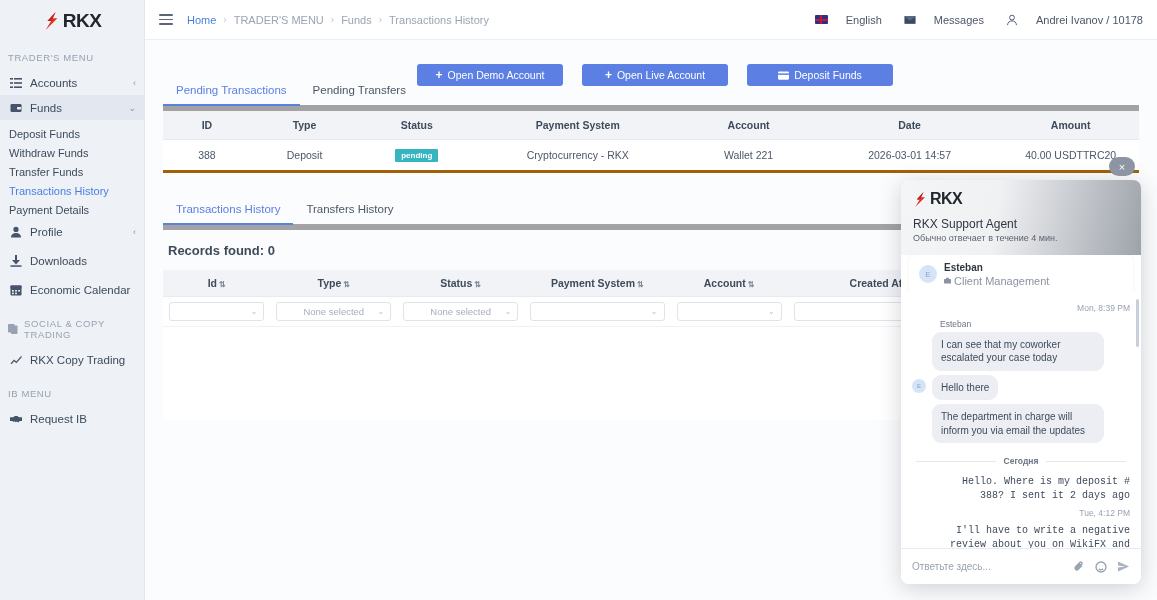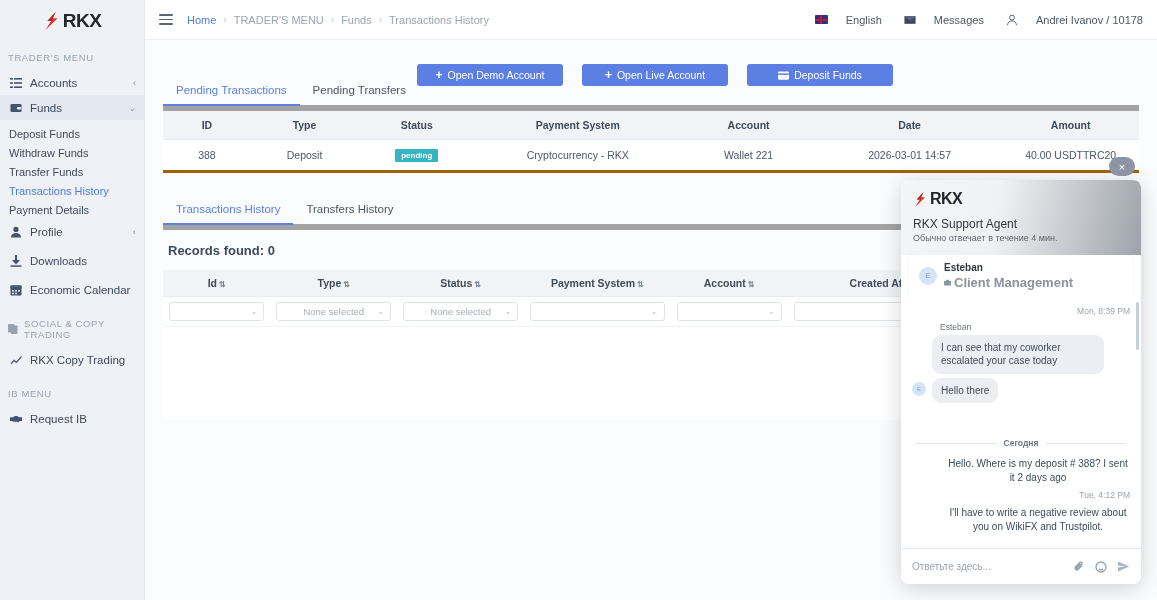--- a/index.html
+++ b/index.html
@@ -169,42 +169,42 @@
     margin: 0 8px -1px 8px; padding: 7px 10px;
     display: flex; align-items: center; gap: 7px;
     box-shadow: 0 -1px 4px rgba(0,0,0,.05);
   }
   .agent-av {
     width: 18px; height: 18px; border-radius: 50%; background: #d6e4f7;
     color: #8ba6cc; font-size: 8px; display: flex; align-items: center; justify-content: center;
     flex: 0 0 18px;
   }
   .agent-name { font-size: 10px; font-weight: bold; color: #2f3742; line-height: 1.25; }
-  .agent-role { font-size: 13px; color: #8a93a1; display: flex; align-items: center; gap: 3px; font-weight: bold; }
+  .agent-role { font-size: 11px; color: #8a93a1; display: flex; align-items: center; gap: 3px; }
   .agent-role svg { width: 7px; height: 7px; fill: #8a93a1; }
 
   .chat-body {
     flex: 1; background: #fff; overflow: hidden; position: relative;
     padding: 8px 11px 6px 11px;
   }
   .chat-scroll { position: absolute; right: 2px; top: 6px; width: 3px; height: 48px;
     background: #c9cfd8; border-radius: 2px; }
   .msg-time { font-size: 8.5px; color: #9aa3b0; text-align: right; margin: 2px 0 6px 0; }
   .msg-sender { font-size: 8.5px; color: #6b7483; margin: 0 0 3px 28px; }
   .msg-row { display: flex; align-items: flex-start; gap: 6px; margin-bottom: 4px; }
   .msg-av { width: 14px; height: 14px; border-radius: 50%; background: #d6e4f7;
     color: #8ba6cc; font-size: 6px; display: flex; align-items: center; justify-content: center;
     flex: 0 0 14px; margin-top: 4px; }
   .msg-av.blank { background: transparent; }
   .bubble-in {
     background: #eceef3; color: #3e4b5b; font-size: 10px; line-height: 1.35;
     padding: 6px 9px; border-radius: 9px; max-width: 172px;
   }
   .msg-out { font-size: 10px; line-height: 1.35; color: #3e4b5b;
-    text-align: center; margin: 9px 0 0 34px; }
+    text-align: right; margin: 9px 0 0 34px; font-family: Liberation Mono, monospace; }
   .divider-today {
     display: flex; align-items: center; gap: 8px; margin: 13px 4px 6px 4px;
   }
   .divider-today .line { flex: 1; height: 1px; background: #e3e6ec; }
   .divider-today .lbl { font-size: 8.5px; font-weight: bold; color: #6b7483; }
 
   .chat-input {
     height: 36px; border-top: 1px solid #e7eaef; background: #fff;
     display: flex; align-items: center; padding: 0 11px; gap: 10px;
   }
@@ -544,20 +544,21 @@
         <div class="msg-row">
           <div class="msg-av blank"></div>
           <div class="bubble-in">I can see that my coworker escalated your case today</div>
         </div>
         <div class="msg-row">
           <div class="msg-av">E</div>
           <div class="bubble-in">Hello there</div>
         </div>
         <div class="msg-row">
           <div class="msg-av blank"></div>
+          <div class="bubble-in">The department in charge will inform you via email the updates</div>
         </div>
 
         <div class="divider-today">
           <span class="line"></span>
           <span class="lbl">Сегодня</span>
           <span class="line"></span>
         </div>
 
         <div class="msg-out">Hello. Where is my deposit # 388? I sent it 2 days ago</div>
         <div class="msg-time" style="margin-top:6px">Tue, 4:12 PM</div>

